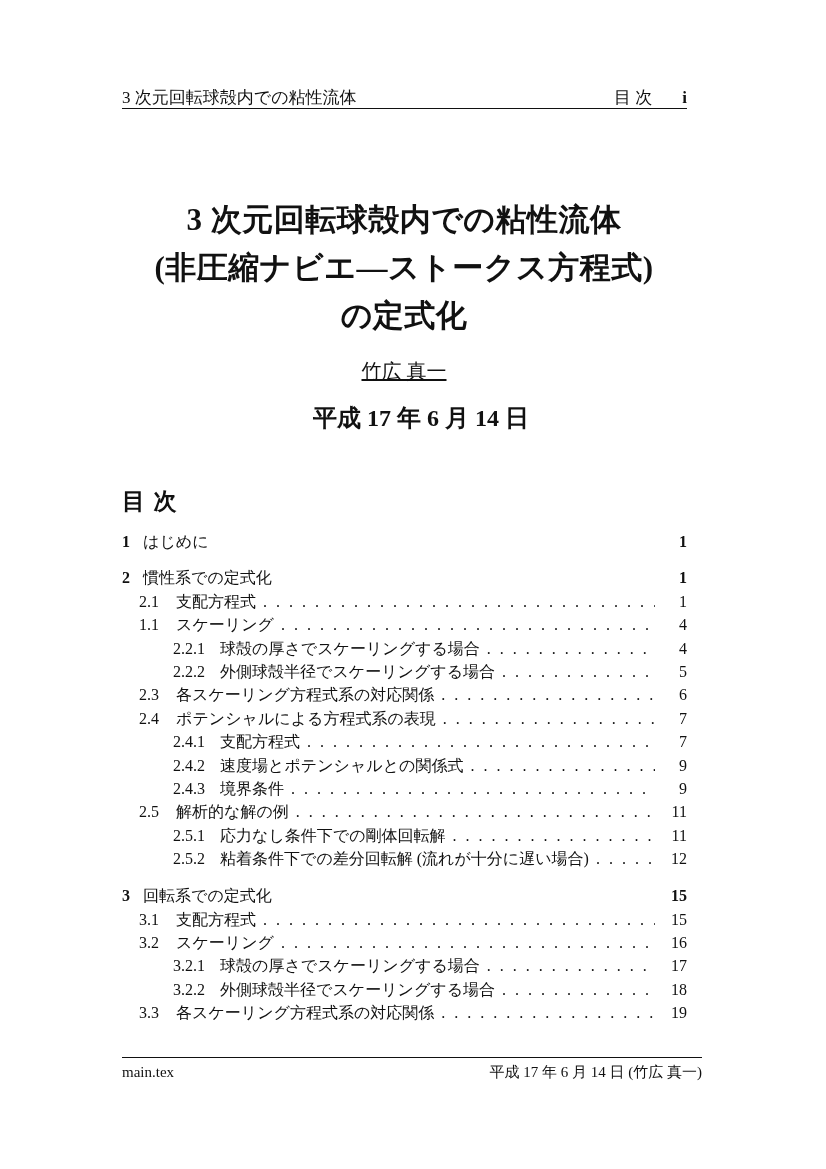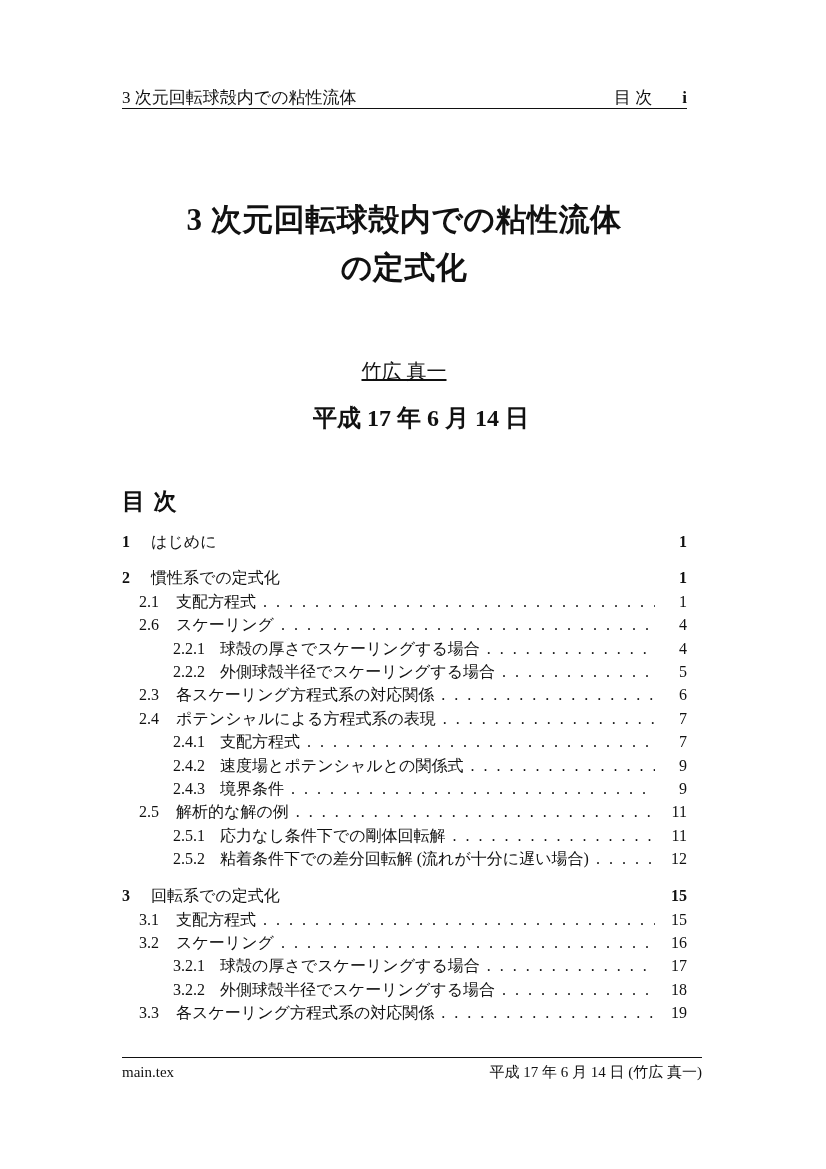--- a/index.html
+++ b/index.html
@@ -78,21 +78,21 @@
   }
   .toc-row.section { margin-top: 13.5px; }
   .toc-num { flex: 0 0 auto; }
   .level1 .toc-num { width: 21px; }
   .level2 { padding-left: 17px; }
   .level2 .toc-num { width: 37px; }
   .level3 { padding-left: 51px; }
   .level3 .toc-num { width: 47px; }
   .toc-label { flex: 0 0 auto; }
   .section .toc-num { font-weight: bold; }
-  .section .toc-label { font-family: "Liberation Sans", "DejaVu Sans", sans-serif; margin-left: 8px; }
+  .section .toc-label { font-family: "Liberation Sans", "DejaVu Sans", sans-serif; }
   .section .toc-page { font-weight: bold; }
   .toc-leader {
     flex: 1 1 auto;
     overflow: hidden;
     white-space: nowrap;
     margin: 0 10px 0 7px;
     text-align: right;
   }
   .toc-leader::after {
     content: ". . . . . . . . . . . . . . . . . . . . . . . . . . . . . . . . . . . . . . . . . . . . . . . . . . . . . . . . . .";
@@ -125,20 +125,21 @@
   <div class="header">
     <span class="header-left">3 次元回転球殻内での粘性流体</span>
     <span class="header-right">
       <span>目 次</span>
       <span class="page-i">i</span>
     </span>
   </div>
 
   <div class="title-block">
     <div>3 次元回転球殻内での粘性流体</div>
+    <div>(非圧縮ナビエ—ストークス方程式)</div>
     <div>の定式化</div>
   </div>
 
   <div class="author">竹広 真一</div>
   <div class="date">平成 17 年 6 月 14 日</div>
 
   <div class="toc">
     <div class="toc-heading">目 次</div>
     <div class="toc-list">
         <div class="toc-row level1 section">
@@ -153,21 +154,21 @@
           <span class="toc-leader no-dots"></span>
           <span class="toc-page">1</span>
         </div>
         <div class="toc-row level2">
           <span class="toc-num">2.1</span>
           <span class="toc-label">支配方程式</span>
           <span class="toc-leader"></span>
           <span class="toc-page">1</span>
         </div>
         <div class="toc-row level2">
-          <span class="toc-num">2.6</span>
+          <span class="toc-num">1.1</span>
           <span class="toc-label">スケーリング</span>
           <span class="toc-leader"></span>
           <span class="toc-page">4</span>
         </div>
         <div class="toc-row level3">
           <span class="toc-num">2.2.1</span>
           <span class="toc-label">球殻の厚さでスケーリングする場合</span>
           <span class="toc-leader"></span>
           <span class="toc-page">4</span>
         </div>

